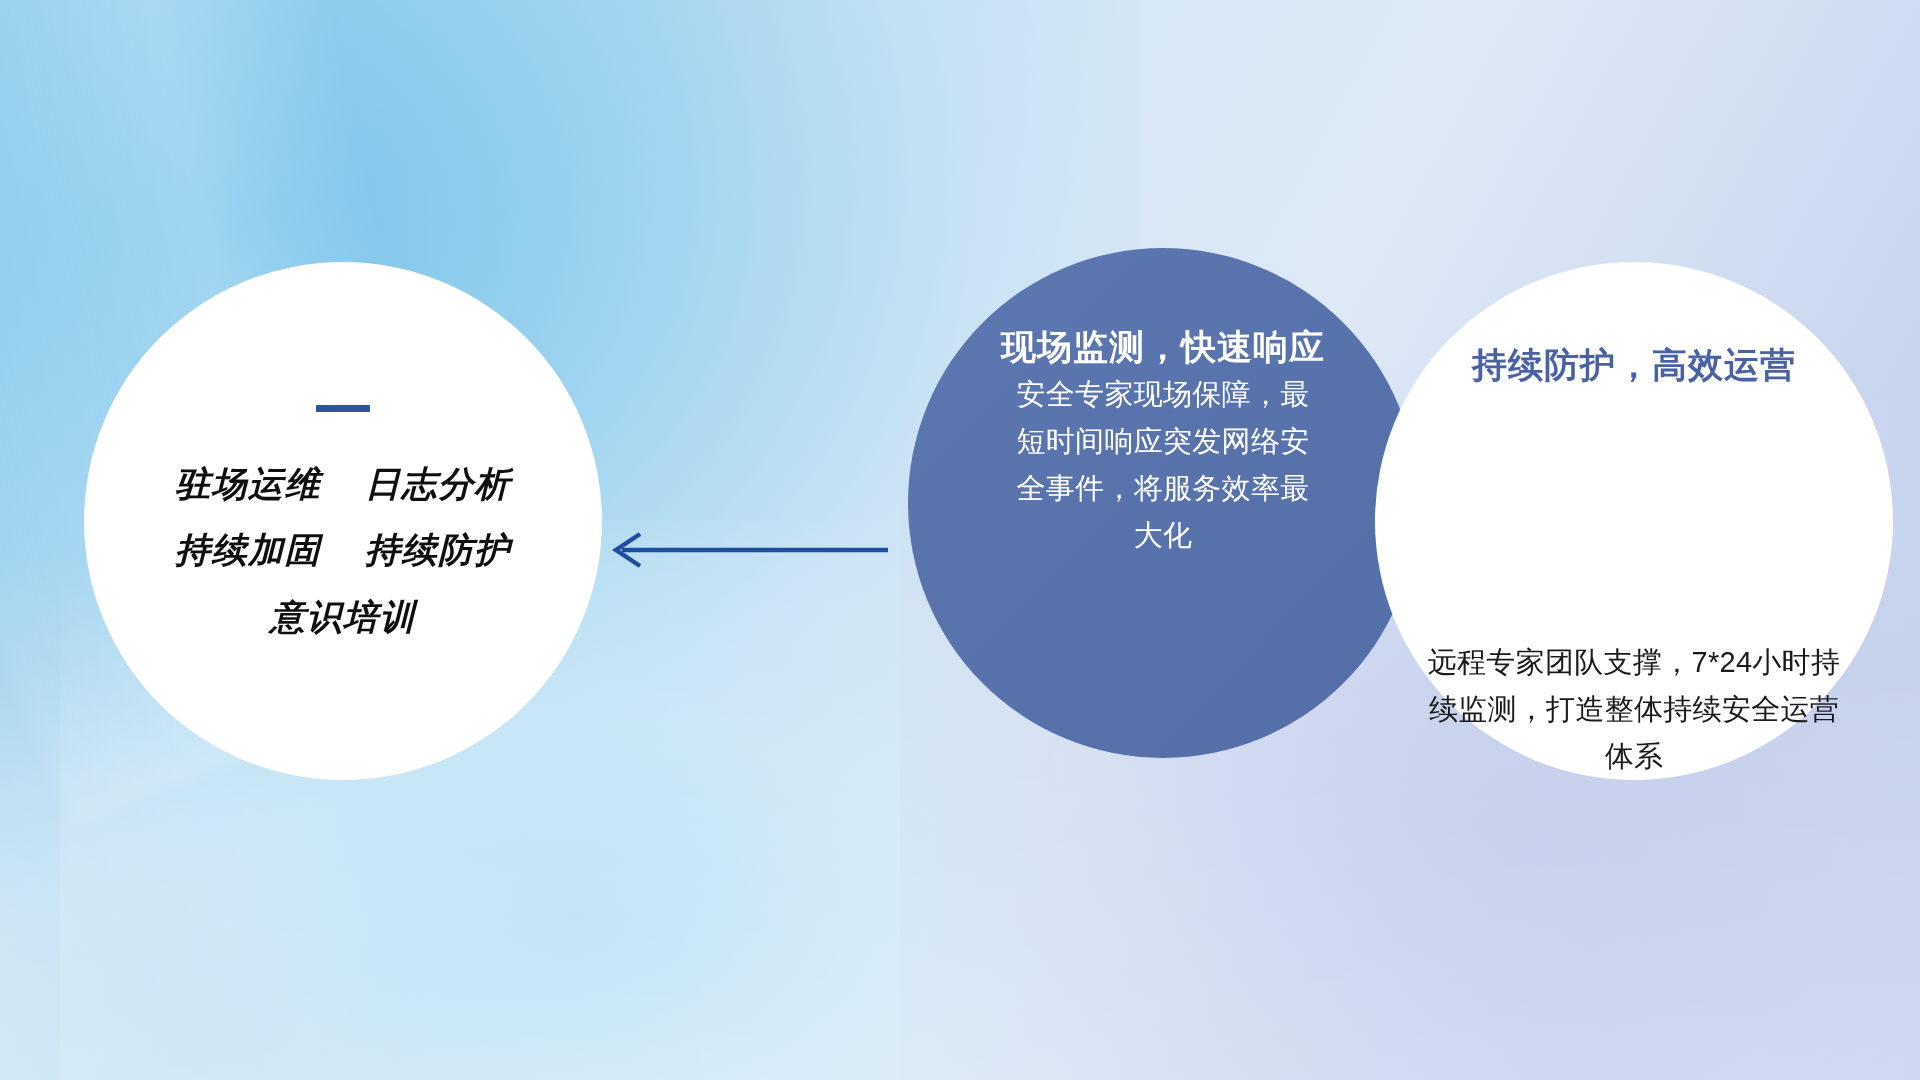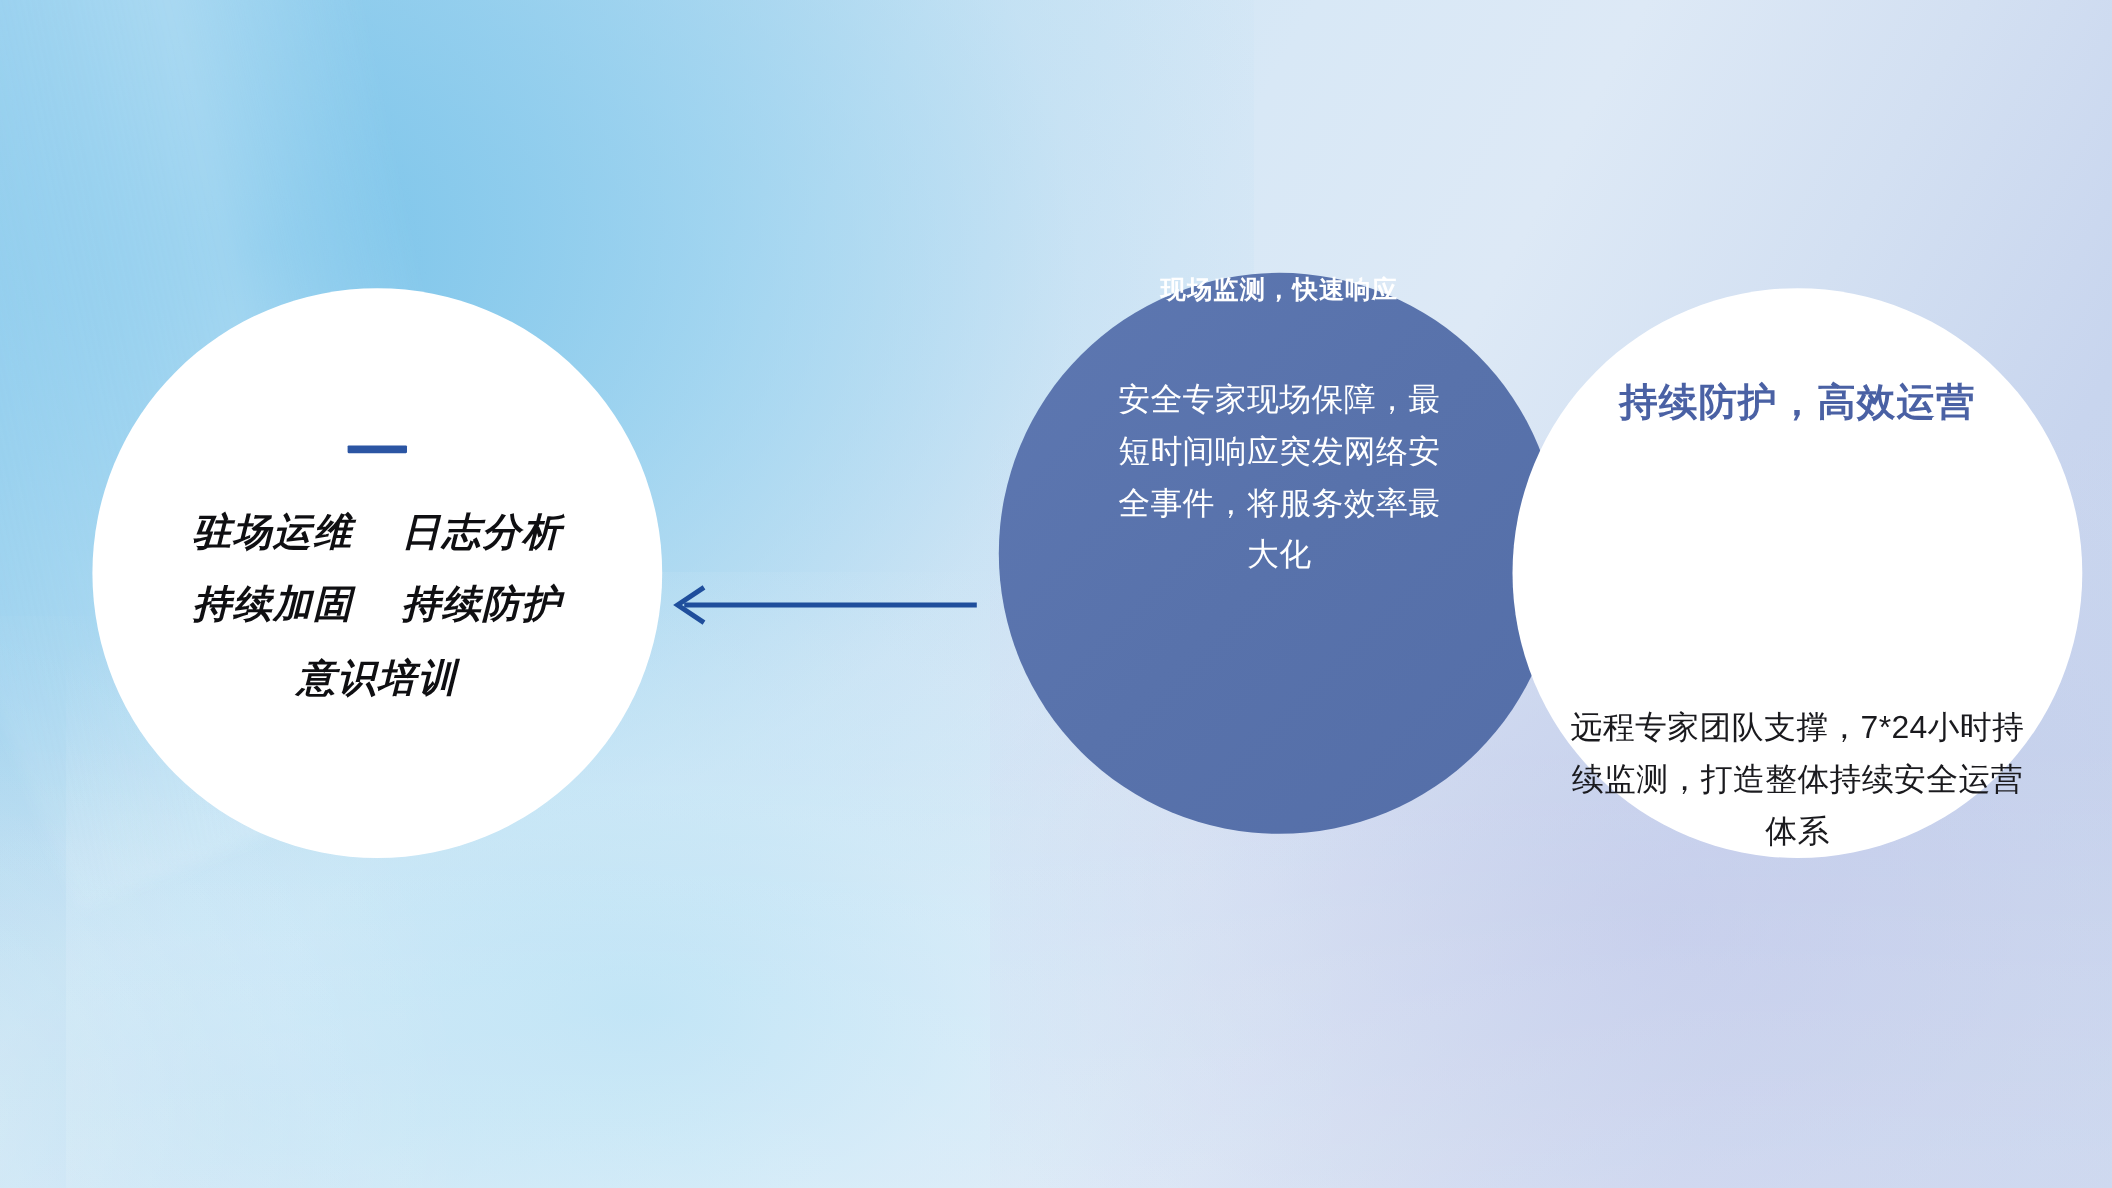--- a/index.html
+++ b/index.html
@@ -188,29 +188,29 @@
     font-weight: 700;
     color: #0f0f12;
     letter-spacing: 1.5px;
     white-space: nowrap;
     line-height: 1.15;
     font-style: italic;
   }
 
   
   #circle-middle .mid-title {
-    font-size: 23px;
+    margin-top: 76px;
+    font-size: 35px;
     font-weight: 700;
     color: #ffffff;
     letter-spacing: 1px;
     white-space: nowrap;
     text-align: center;
   }
   #circle-middle .mid-body {
-    margin-top: 62px;
     width: 322px;
     font-size: 29px;
     font-weight: 400;
     color: #ffffff;
     line-height: 1.62;
     text-align: center;
     letter-spacing: 0.3px;
   }
 
   

